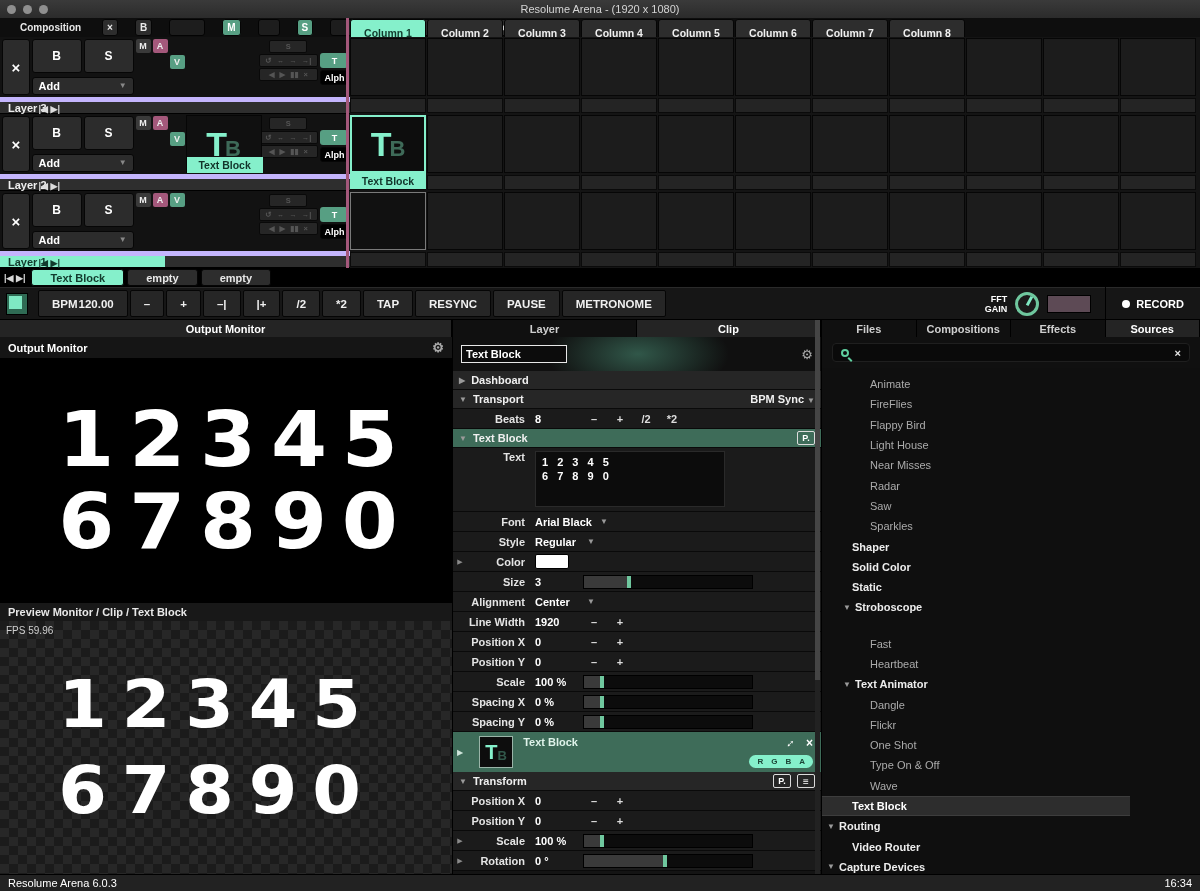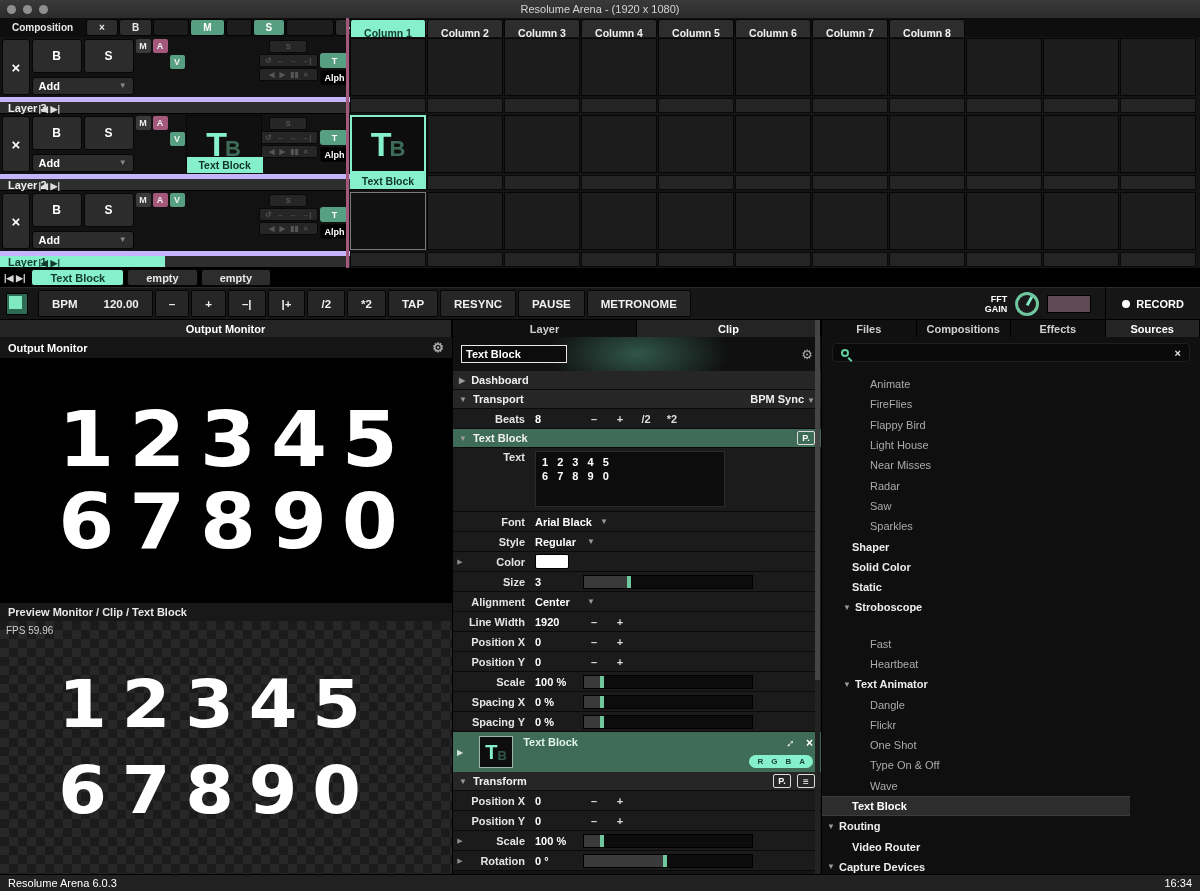--- a/index.html
+++ b/index.html
@@ -10,21 +10,21 @@
   
   #titlebar { left:0; top:0; width:1200px; height:18px;
     background:linear-gradient(#3a3a3a,#2b2b2b); display:flex; align-items:center; }
   .traffic { width:9px; height:9px; border-radius:50%; background:#8f8f8f; margin-left:7px; }
   #title-text { position:absolute; left:0; right:0; text-align:center; color:#d4d4d4; font-size:11px; }
 
   
   #comprow { left:0; top:18px; width:1200px; height:19px; background:#0e0e0e; display:flex; }
   .cbtn { background:#2d2d2d; border:1px solid #050505; border-radius:3px; color:#e8e8e8;
     font-weight:bold; font-size:10px; display:flex; align-items:center; justify-content:center;
-    height:17px; margin:1px 1px 0 0; padding:0 12px; }
+    height:17px; margin:1px 1px 0 16px; padding:0 4px; }
   .cbtn.teal { background:var(--teal-btn); color:#fff; }
   .icn { color:#cfcfcf; font-size:8px; letter-spacing:1px; }
 
   
   #colheads { position:absolute; left:350px; top:18px; height:19px; display:flex; }
   .colbtn { width:76px; height:27px; margin:1px 1px 0 0; background:#2d2d2d;
     border:1px solid #050505; border-radius:3px; color:#efefef; font-weight:bold;
     display:flex; align-items:center; justify-content:center; font-size:10.5px; }
   .colbtn.active { background:var(--accent); color:#123b2d; }
 
@@ -493,21 +493,21 @@
 
 <div id="bottomtabs" class="abs">
   <span style="margin:0 6px 0 4px; font-size:9px; font-weight:bold"><span>|◀</span> <span>▶|</span></span>
 <span class="btab active">Text Block</span>
     <span class="btab">empty</span>
     <span class="btab">empty</span>
   </div>
 
 <div id="bpmbar" class="abs">
   <span id="comp-indicator"></span>
-  <span class="bpmbtn" style="gap:26px">
+  <span class="bpmbtn" style="gap:1px">
       <span>BPM</span>
       <span>120.00</span>
     </span>
   <span id="bpm-buttons" style="display:flex">
       <span class="bpmbtn">–</span>
       <span class="bpmbtn">+</span>
       <span class="bpmbtn">–|</span>
       <span class="bpmbtn">|+</span>
       <span class="bpmbtn">/2</span>
       <span class="bpmbtn">*2</span>

